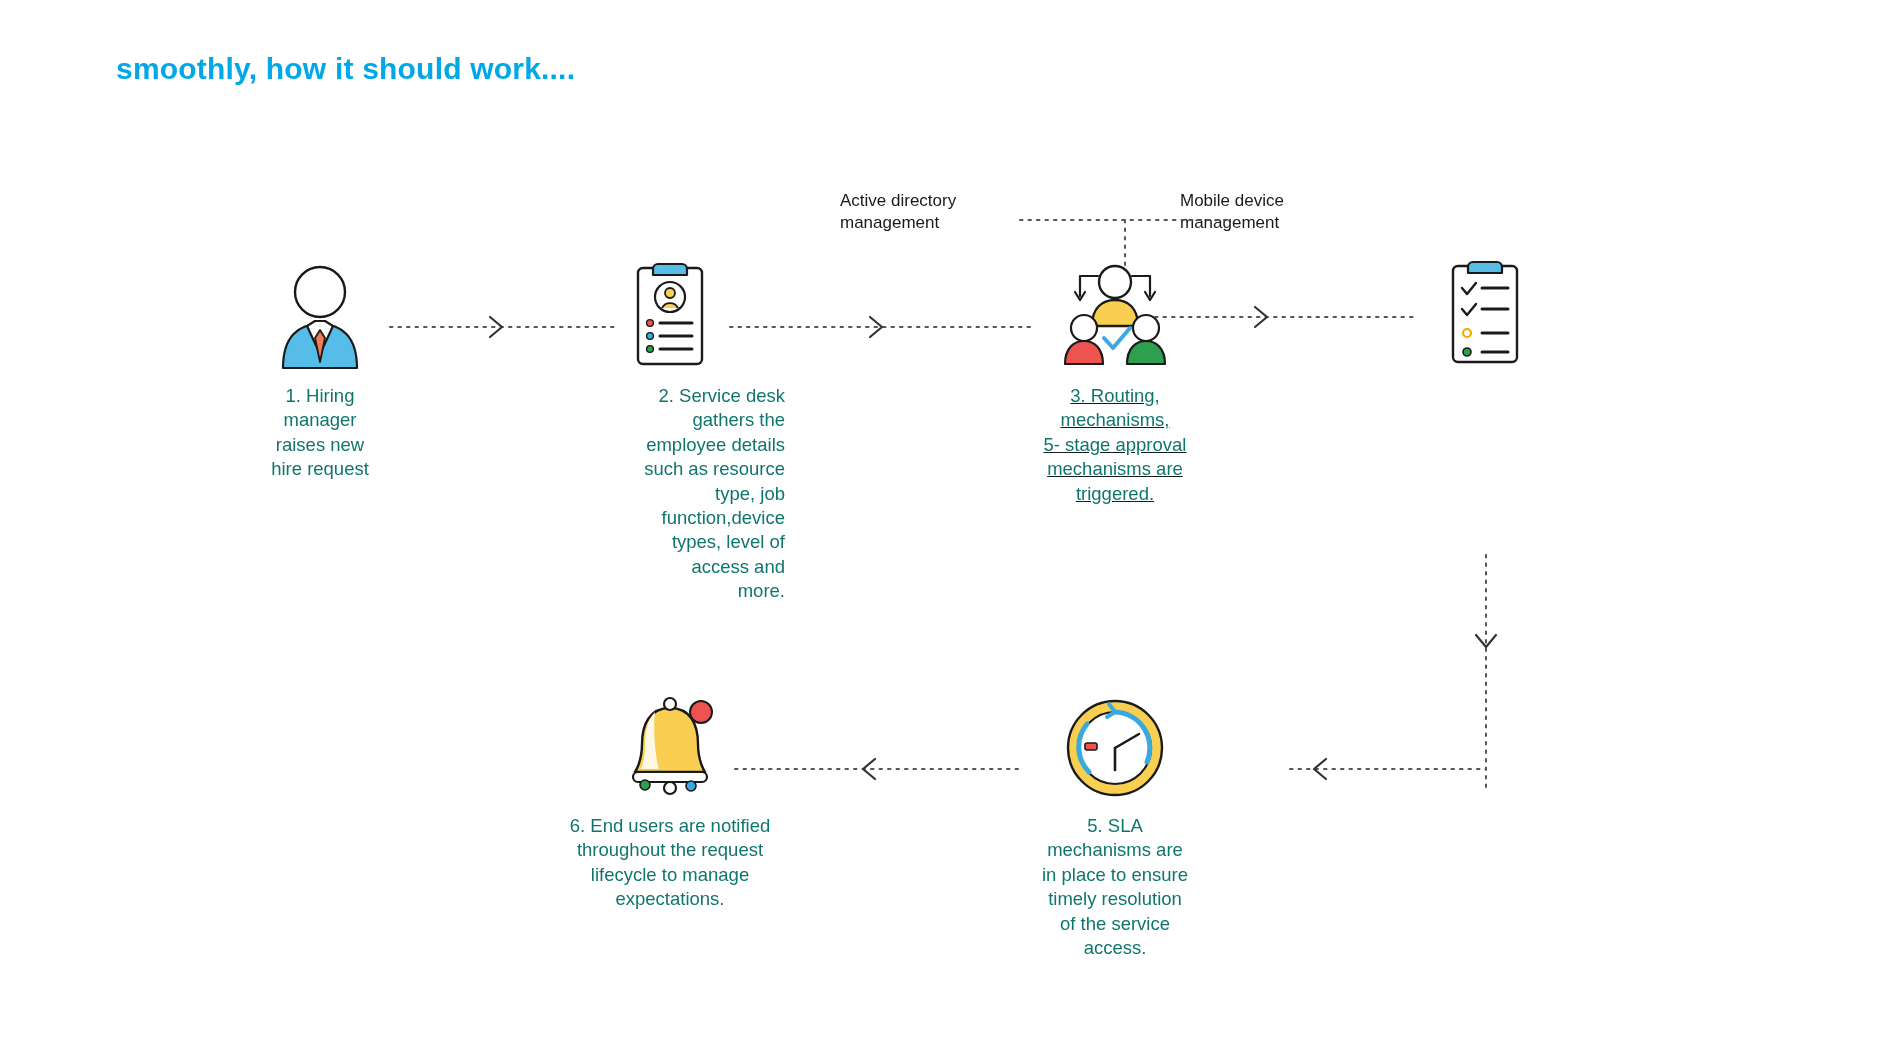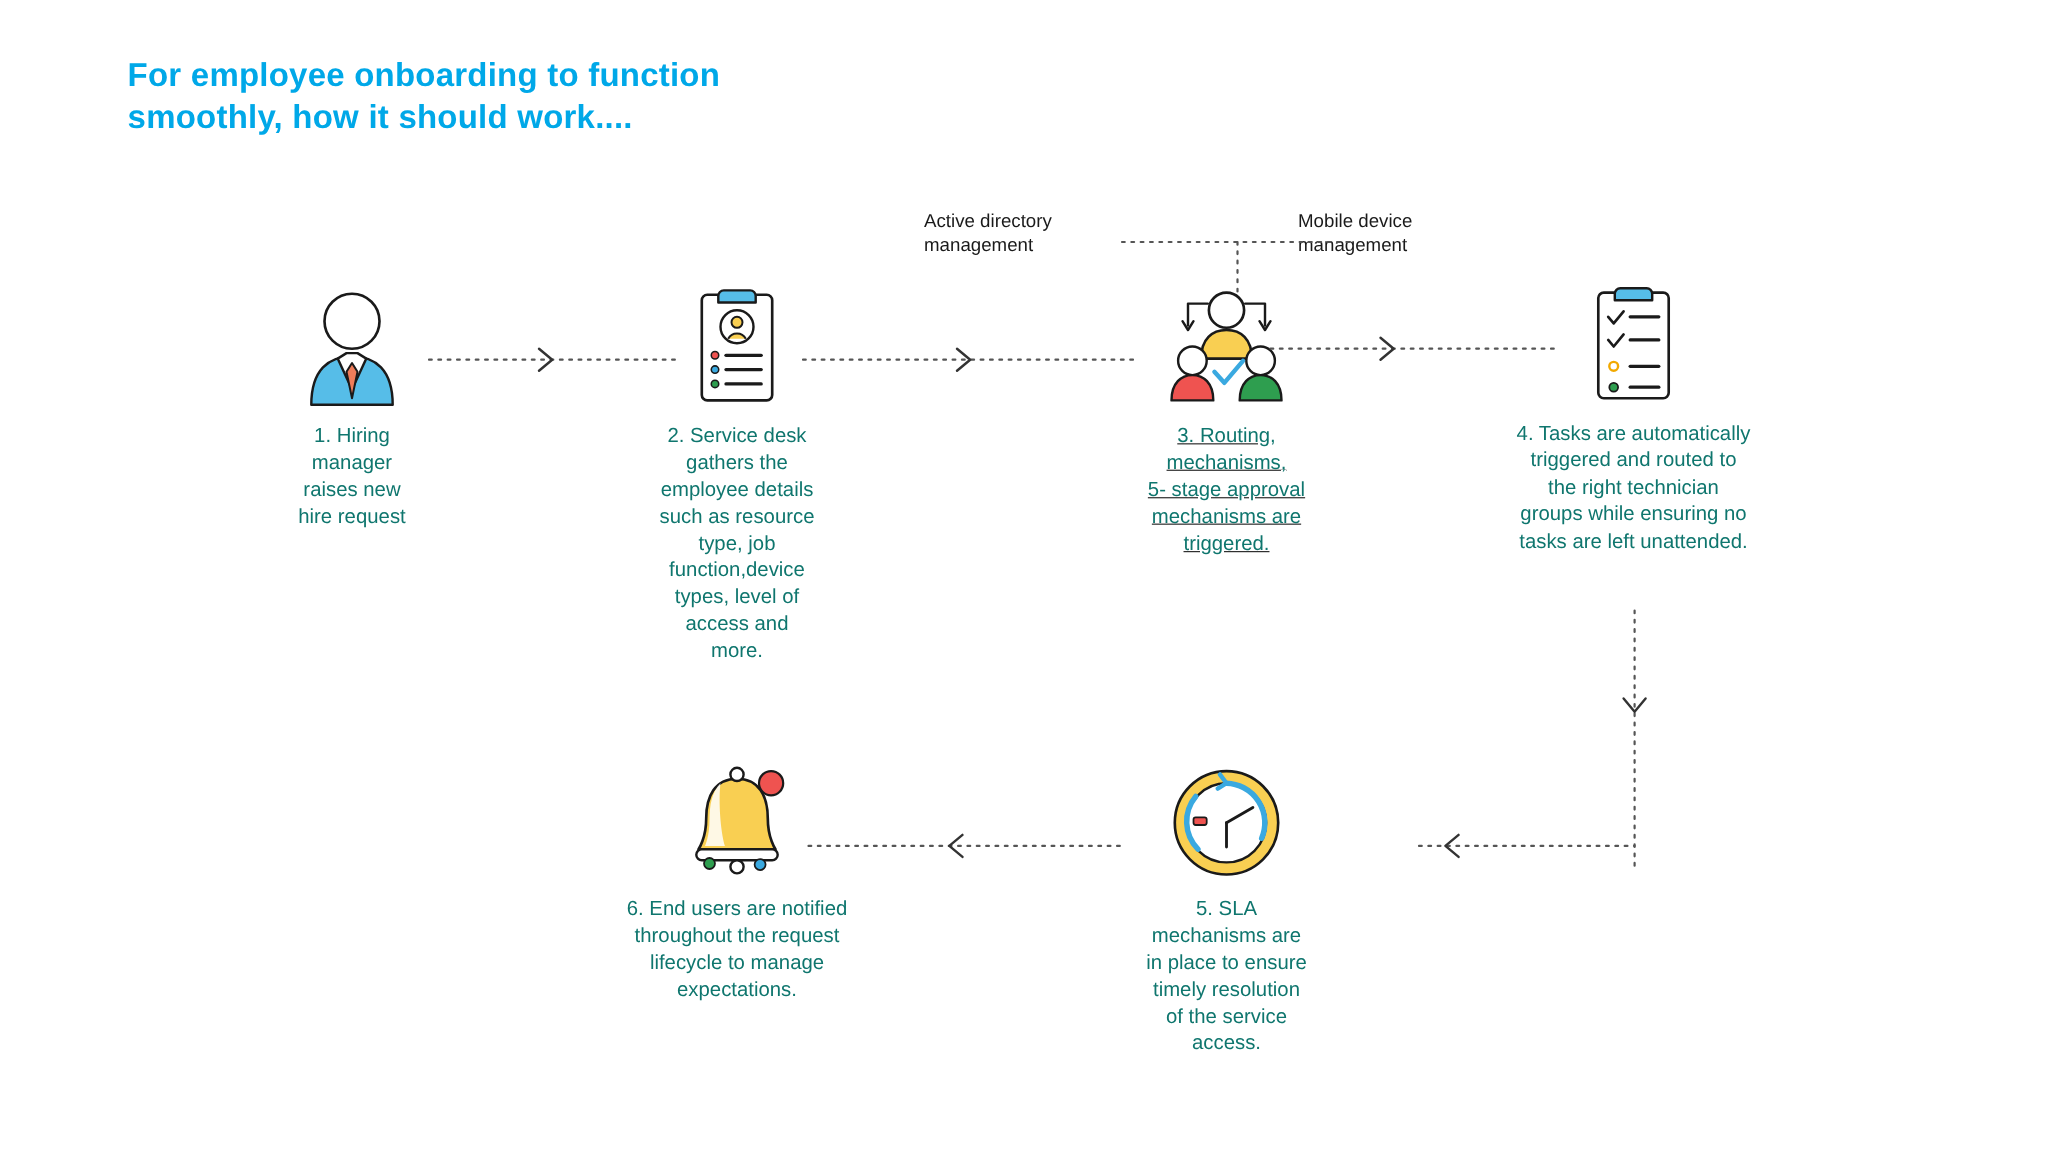--- a/index.html
+++ b/index.html
@@ -60,21 +60,20 @@
   
   .conn {
     position: absolute;
   }
   svg { display: block; overflow: visible; }
 </style>
 </head>
 <body>
 
 <div id="title">
-  <span class="line">For employee onboarding to function</span>
   <span class="line">smoothly, how it should work....</span>
 </div>
 
 <div class="annot" style="left:840px; top:190px; width:200px;">
   <div>Active directory</div>
   <div>management</div>
 </div>
 
 <div class="annot" style="left:1180px; top:190px; width:200px;">
   <div>Mobile device</div>
@@ -109,21 +108,21 @@
   </div>
 </div>
 
 <div class="conn" style="left:390px; top:315px;">
   <svg width="230" height="24" viewBox="0 0 230 24">
     <line x1="0" y1="12" x2="225" y2="12" stroke="#555" stroke-width="2" stroke-dasharray="2.5 6" stroke-linecap="round"></line>
     <polyline points="100,2 112,12 100,22" fill="none" stroke="#333" stroke-width="2.2" stroke-linecap="round" stroke-linejoin="round"></polyline>
   </svg>
 </div>
 
-<div class="node" style="left:555px; top:250px; width:230px;">
+<div class="node" style="left:555px; top:250px; width:230px;text-align:right;">
   <div class="icon-wrap">
     <svg width="100" height="120" viewBox="0 0 100 120">
       <rect x="18" y="18" width="64" height="96" rx="5" fill="#ffffff" stroke="#1a1a1a" stroke-width="2.4"></rect>
       <path d="M38 14 h24 a5 5 0 0 1 5 5 v6 h-34 v-6 a5 5 0 0 1 5 -5 z" fill="#56bde8" stroke="#1a1a1a" stroke-width="2.2" stroke-linejoin="round"></path>
       <circle cx="50" cy="47" r="15" fill="#ffffff" stroke="#1a1a1a" stroke-width="2.2"></circle>
       <circle cx="50" cy="43" r="5" fill="#f9cf52" stroke="#1a1a1a" stroke-width="1.8"></circle>
       <path d="M42 58 a9 9 0 0 1 16 0" fill="#f9cf52" stroke="#1a1a1a" stroke-width="1.8" stroke-linejoin="round"></path>
       <circle cx="30" cy="73" r="3.4" fill="#ef5350" stroke="#1a1a1a" stroke-width="1.4"></circle>
       <circle cx="30" cy="86" r="3.4" fill="#3aa9e0" stroke="#1a1a1a" stroke-width="1.4"></circle>
       <circle cx="30" cy="99" r="3.4" fill="#2e9e4f" stroke="#1a1a1a" stroke-width="1.4"></circle>
@@ -197,27 +196,20 @@
       <polyline points="27,40 32,46 41,35" fill="none" stroke="#1a1a1a" stroke-width="2.4" stroke-linecap="round" stroke-linejoin="round"></polyline>
       <polyline points="27,61 32,67 41,56" fill="none" stroke="#1a1a1a" stroke-width="2.4" stroke-linecap="round" stroke-linejoin="round"></polyline>
       <circle cx="32" cy="85" r="4" fill="#ffffff" stroke="#f2a900" stroke-width="2.2"></circle>
       <circle cx="32" cy="104" r="4" fill="#2e9e4f" stroke="#1a1a1a" stroke-width="1.6"></circle>
       <line x1="47" y1="40" x2="73" y2="40" stroke="#1a1a1a" stroke-width="3" stroke-linecap="round"></line>
       <line x1="47" y1="61" x2="73" y2="61" stroke="#1a1a1a" stroke-width="3" stroke-linecap="round"></line>
       <line x1="47" y1="85" x2="73" y2="85" stroke="#1a1a1a" stroke-width="3" stroke-linecap="round"></line>
       <line x1="47" y1="104" x2="73" y2="104" stroke="#1a1a1a" stroke-width="3" stroke-linecap="round"></line>
     </svg>
   </div>
-  <div class="caption">
-    <div>4. Tasks are automatically</div>
-    <div>triggered and routed to</div>
-    <div>the right technician</div>
-    <div>groups while ensuring no</div>
-    <div>tasks are left unattended.</div>
-  </div>
 </div>
 
 <div class="conn" style="left:1466px; top:555px;">
   <svg width="40" height="240" viewBox="0 0 40 240">
     <line x1="20" y1="0" x2="20" y2="235" stroke="#555" stroke-width="2" stroke-dasharray="2.5 6" stroke-linecap="round"></line>
     <polyline points="10,80 20,92 30,80" fill="none" stroke="#333" stroke-width="2.2" stroke-linecap="round" stroke-linejoin="round"></polyline>
   </svg>
 </div>
 <div class="conn" style="left:1290px; top:757px;">
   <svg width="200" height="24" viewBox="0 0 200 24">

